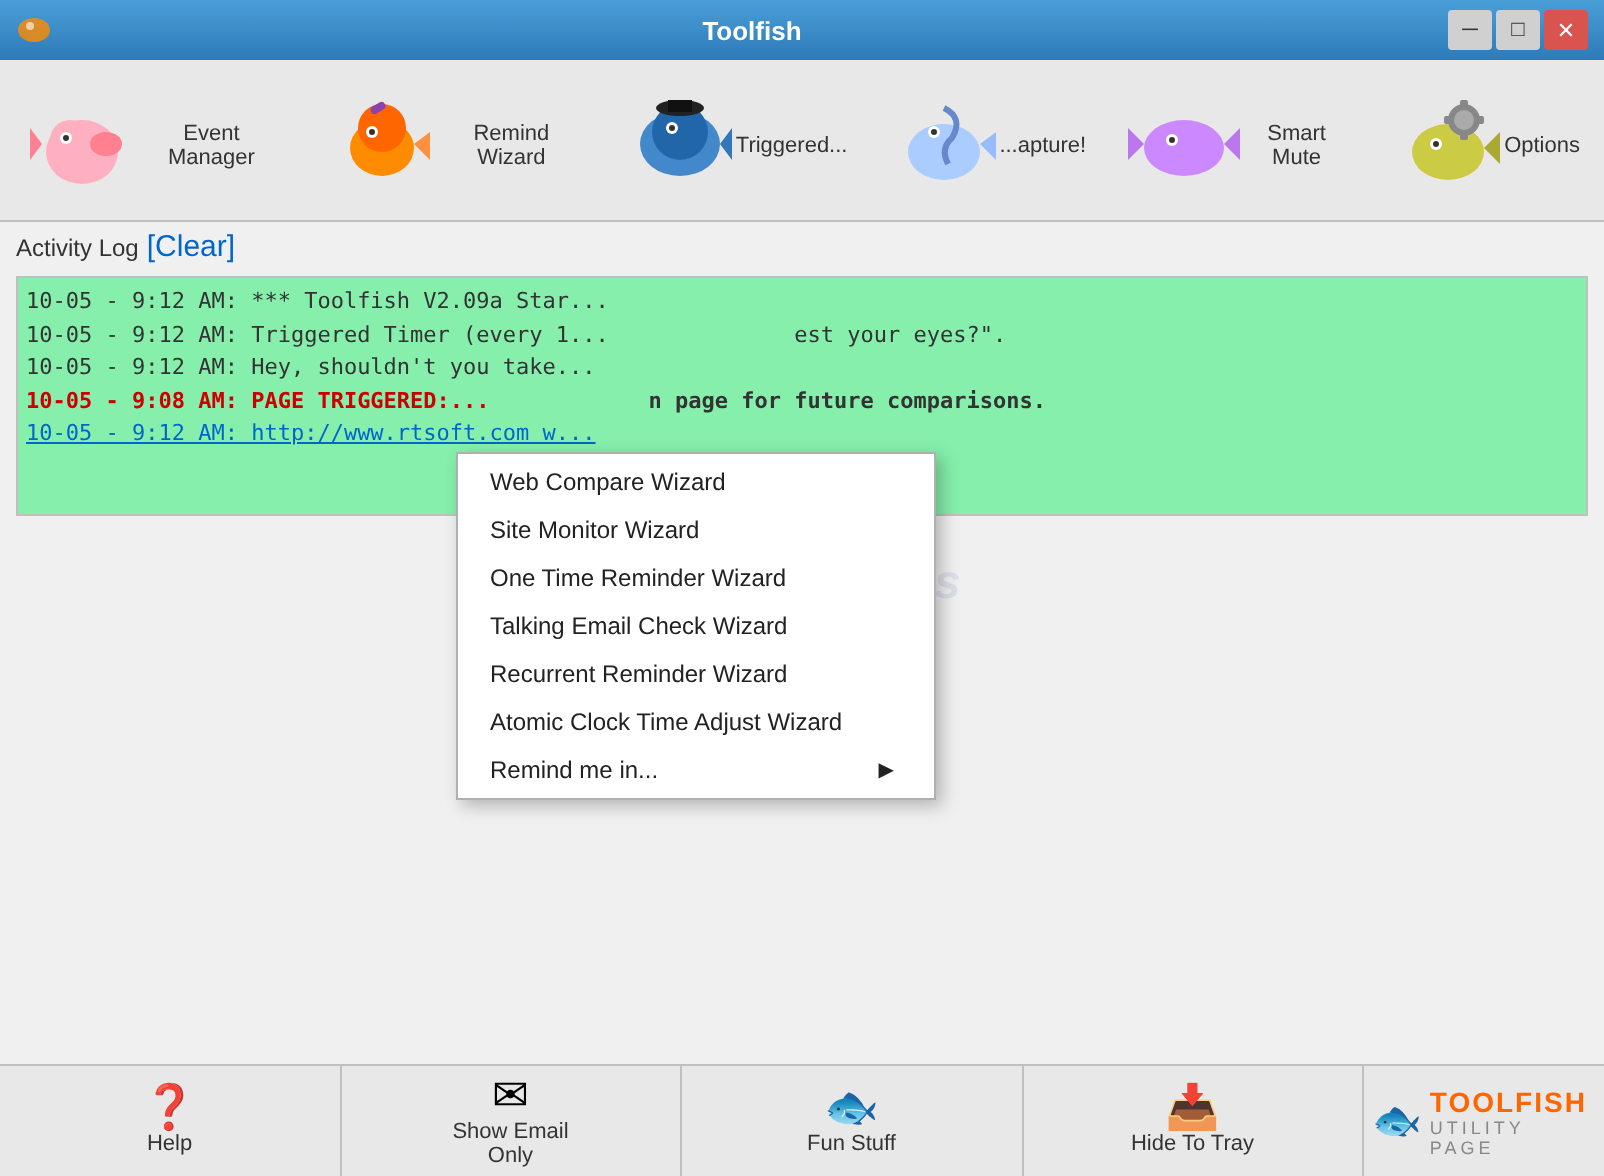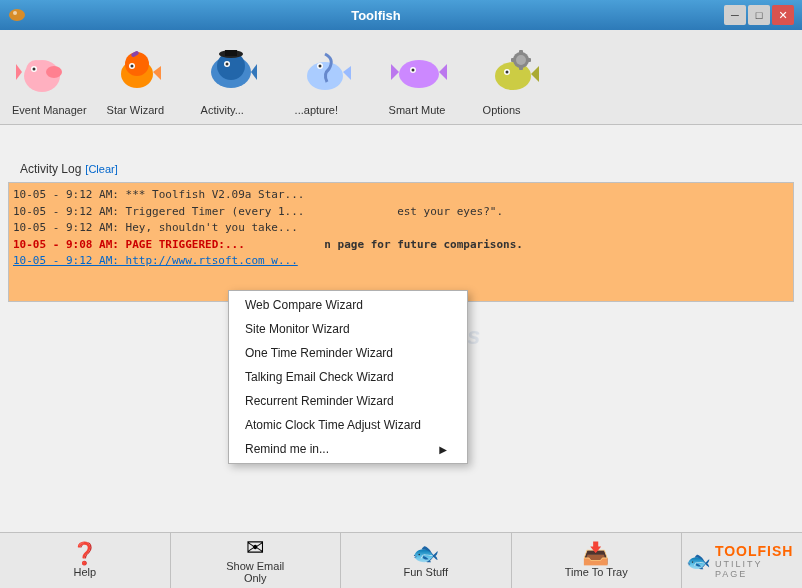--- a/index.html
+++ b/index.html
@@ -57,22 +57,22 @@
     
     .toolbar {
       background: #e8e8e8;
       border-bottom: 1px solid #c0c0c0;
       display: flex;
       padding: 8px 4px 4px 4px;
       gap: 4px;
     }
     .toolbar-item {
       display: flex;
-      flex-direction: column;
-      align-items: flex-start;
+      flex-direction: row;
+      align-items: center;
       padding: 4px 8px;
       cursor: pointer;
       border-radius: 4px;
       min-width: 90px;
     }
     .toolbar-icon {
       width: 60px;
       height: 60px;
       display: flex;
       align-items: center;
@@ -80,41 +80,40 @@
     }
     .toolbar-label {
       font-size: 11px;
       color: #333;
       margin-top: 2px;
       text-align: center;
     }
 
     
     .activity-section {
-      padding: 4px 20px;
+      padding: 4px 8px;
       background: #f0f0f0;
-      margin-top: 33px;
     }
     .activity-header {
       display: flex;
       align-items: center;
       gap: 4px;
       margin-bottom: 2px;
       font-size: 12px;
       color: #333;
     }
     .activity-clear {
       color: #0066cc;
       cursor: pointer;
-      font-size: 11px;
+      font-size: 15px;
     }
 
     
     .log-area {
-      background: #fdba74;
+      background: #86efac;
       border: 1px solid #c0c0c0;
       height: 180px;
       overflow-y: auto;
       padding: 4px;
       font-size: 11px;
       font-family: monospace;
       line-height: 1.5;
     }
     .log-line { color: #333; }
     .log-line.triggered { color: #cc0000; font-weight: bold; }
@@ -186,21 +185,21 @@
       color: #ff6600;
       letter-spacing: 1px;
     }
     .brand-sub {
       font-size: 9px;
       color: #888;
       letter-spacing: 2px;
     }
     .dropdown-menu {
       position: absolute;
-      top: 108px;
+      top: 88px;
       left: 228px;
       background: white;
       border: 1px solid #b0b0b0;
       box-shadow: 3px 3px 8px rgba(0,0,0,0.25);
       z-index: 200;
       min-width: 240px;
       padding: 2px 0;
     }
     .menu-item {
       padding: 5px 20px 5px 16px;
@@ -250,36 +249,36 @@
     <div class="toolbar-icon">
       <svg width="56" height="56" viewBox="0 0 56 56">
         <ellipse cx="28" cy="30" rx="16" ry="14" fill="#ff8c00"></ellipse>
         <ellipse cx="28" cy="20" rx="12" ry="12" fill="#ff6600"></ellipse>
         <circle cx="23" cy="22" r="3" fill="white"></circle>
         <circle cx="23" cy="22" r="1.5" fill="#333"></circle>
         <polygon points="44,28 52,22 52,36" fill="#ff9040"></polygon>
         <rect x="22" y="8" width="8" height="4" rx="2" fill="#8844aa" transform="rotate(-30 26 10)"></rect>
       </svg>
     </div>
-    <span class="toolbar-label">Star Wizard</span>
+    <span class="toolbar-label">Remind Wizard</span>
   </div>
   <div class="toolbar-item">
     <div class="toolbar-icon">
       <svg width="56" height="56" viewBox="0 0 56 56">
         <ellipse cx="28" cy="28" rx="20" ry="16" fill="#4488cc"></ellipse>
         <ellipse cx="28" cy="22" rx="14" ry="14" fill="#2266aa"></ellipse>
         <circle cx="24" cy="20" r="3" fill="white"></circle>
         <circle cx="24" cy="20" r="1.5" fill="#333"></circle>
         <polygon points="48,28 54,20 54,36" fill="#3377bb"></polygon>
 
         <ellipse cx="28" cy="10" rx="12" ry="4" fill="#222"></ellipse>
         <rect x="22" y="6" width="12" height="6" fill="#111"></rect>
       </svg>
     </div>
-    <span class="toolbar-label">Activity...</span>
+    <span class="toolbar-label">Triggered...</span>
   </div>
   <div class="toolbar-item">
     <div class="toolbar-icon">
       <svg width="56" height="56" viewBox="0 0 56 56">
         <ellipse cx="28" cy="32" rx="18" ry="14" fill="#aaccff"></ellipse>
         <circle cx="28" cy="22" rx="14" fill="#88aaee"></circle>
         <circle cx="23" cy="22" r="3" fill="white"></circle>
         <circle cx="23" cy="22" r="1.5" fill="#333"></circle>
         <polygon points="46,28 54,22 54,36" fill="#99bbff"></polygon>
 
@@ -386,21 +385,21 @@
   <div class="footer-item">
     <span class="footer-icon">✉</span>
     <span class="footer-label">Show Email<br>Only</span>
   </div>
   <div class="footer-item">
     <span class="footer-icon">🐟</span>
     <span class="footer-label">Fun Stuff</span>
   </div>
   <div class="footer-item">
     <span class="footer-icon">📥</span>
-    <span class="footer-label">Time To Tray</span>
+    <span class="footer-label">Hide To Tray</span>
   </div>
   <div class="footer-brand">
     <div style="display:flex; align-items:center; gap:4px;">
       <span style="font-size:20px;">🐟</span>
       <div>
         <div class="brand-logo">TOOLFISH</div>
         <div class="brand-sub">UTILITY PAGE</div>
       </div>
     </div>
   </div>

